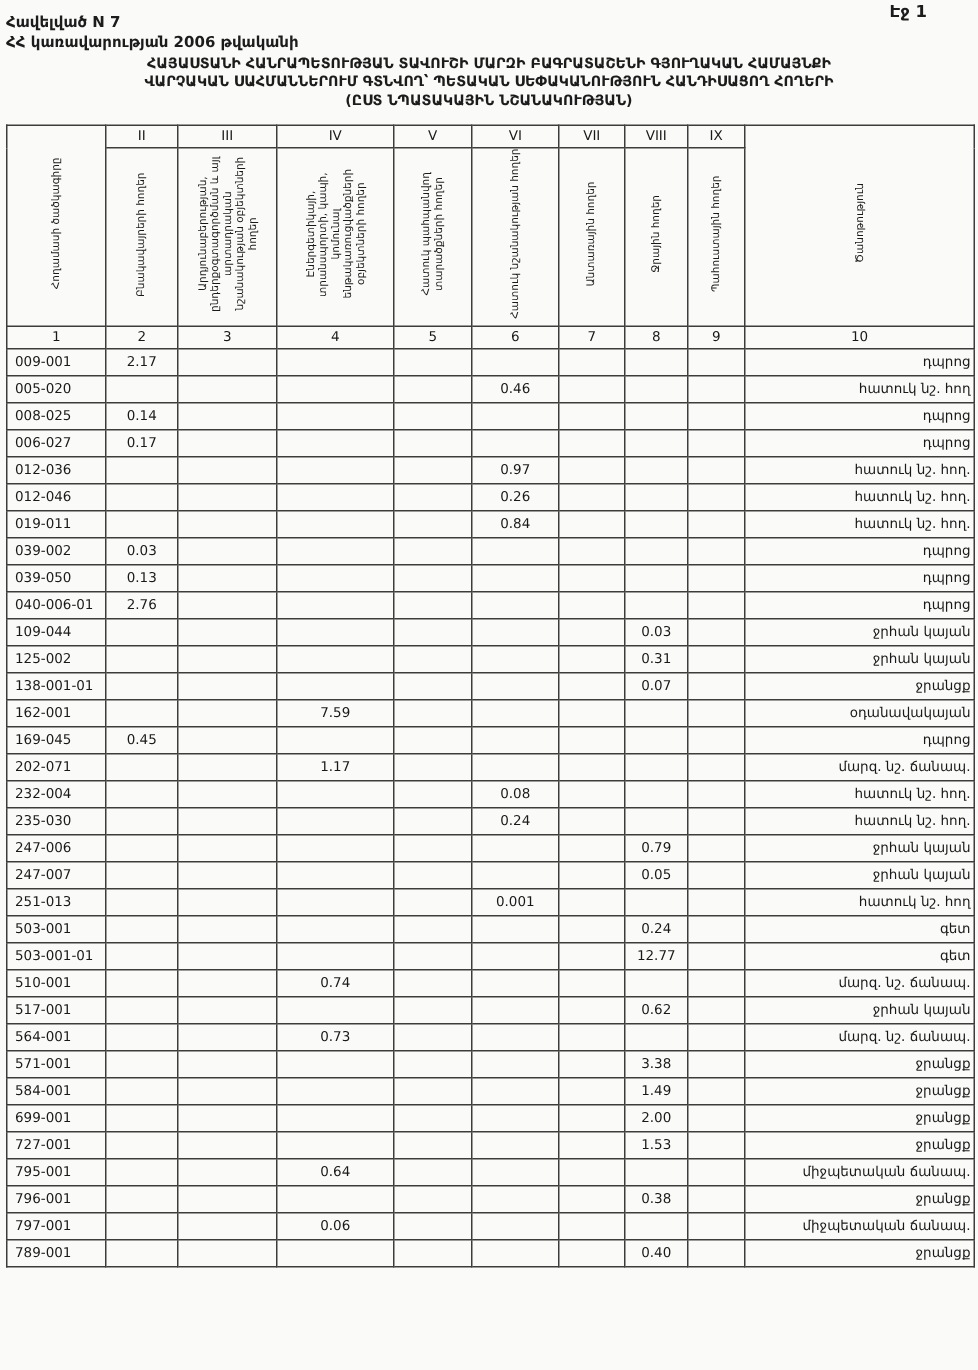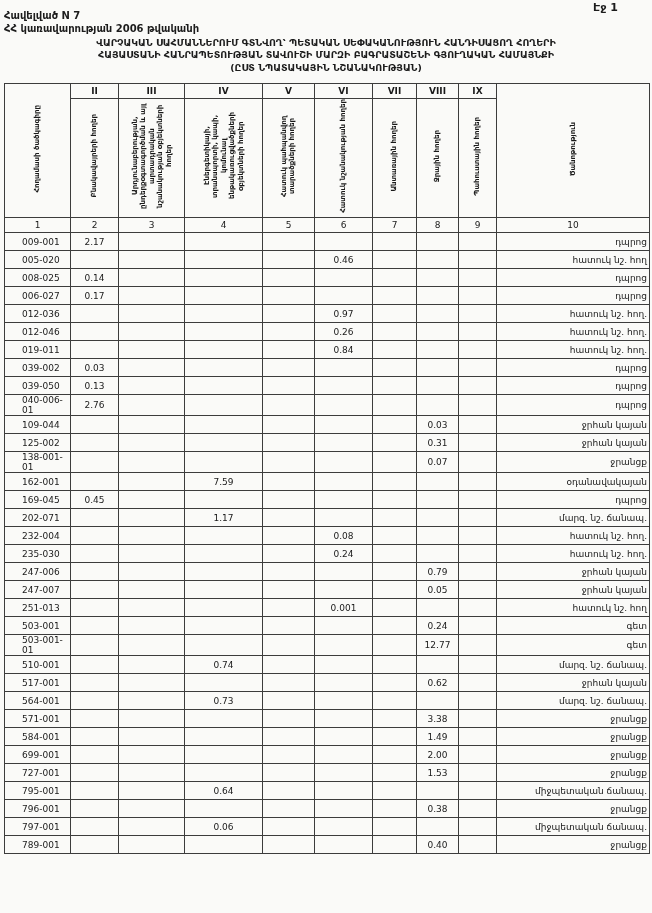--- a/index.html
+++ b/index.html
@@ -35,54 +35,54 @@
   table.land-table {
     width:645px; margin:9px auto 0 auto;
     border-collapse:collapse; table-layout:fixed;
   }
   .land-table th, .land-table td {
     border:1px solid #3c3c3c;
     padding:0 2px;
     overflow:hidden;
     color:#191919;
   }
-  .land-table thead th { font-weight:bold; vertical-align:middle; text-align:center; }
+  .land-table thead th { font-weight:normal; vertical-align:middle; text-align:center; }
   th.numeral { height:14px; font-size:9px; text-align:center; }
   tr.label-row th { height:118px; }
   .vtext {
     display:inline-block;
     writing-mode:vertical-rl;
     transform:rotate(180deg);
     font-size:7px; line-height:1.2;
     max-height:114px;
     text-align:center;
   }
   th.span-head .vtext { max-height:140px; }
   tr.index-row td { height:14px; font-size:9px; text-align:center; }
   tbody td { height:17px; font-size:9px; }
-  td.code-cell { text-align:left; padding-left:17px; }
+  td.code-cell { text-align:left; padding-left:5px; }
   td.val-cell  { text-align:center; }
   td.note-cell { text-align:right; padding-left:6px; }
 </style>
 </head>
 <body>
 
 <div class="page">
 
   <div class="page-num">Էջ 1</div>
 
   <div class="appendix">
     <div>Հավելված N 7</div>
     <div>ՀՀ կառավարության 2006 թվականի</div>
   </div>
 
 
   <div class="doc-subtitle">
+    <div>ՀԱՅԱՍՏԱՆԻ ՀԱՆՐԱՊԵՏՈՒԹՅԱՆ ՏԱՎՈՒՇԻ ՄԱՐԶԻ ԲԱԳՐԱՏԱՇԵՆԻ ԳՅՈՒՂԱԿԱՆ ՀԱՄԱՅՆՔԻ</div>
     <div>ՎԱՐՉԱԿԱՆ ՍԱՀՄԱՆՆԵՐՈՒՄ ԳՏՆՎՈՂ՝ ՊԵՏԱԿԱՆ ՍԵՓԱԿԱՆՈՒԹՅՈՒՆ ՀԱՆԴԻՍԱՑՈՂ ՀՈՂԵՐԻ</div>
-    <div>ՀԱՅԱՍՏԱՆԻ ՀԱՆՐԱՊԵՏՈՒԹՅԱՆ ՏԱՎՈՒՇԻ ՄԱՐԶԻ ԲԱԳՐԱՏԱՇԵՆԻ ԳՅՈՒՂԱԿԱՆ ՀԱՄԱՅՆՔԻ</div>
     <div>(ԸՍՏ ՆՊԱՏԱԿԱՅԻՆ ՆՇԱՆԱԿՈՒԹՅԱՆ)</div>
   </div>
 
   <table class="land-table">
     <colgroup>
       <col style="width:66px">
         <col style="width:48px">
         <col style="width:66px">
       <col style="width:78px">
         <col style="width:52px">

